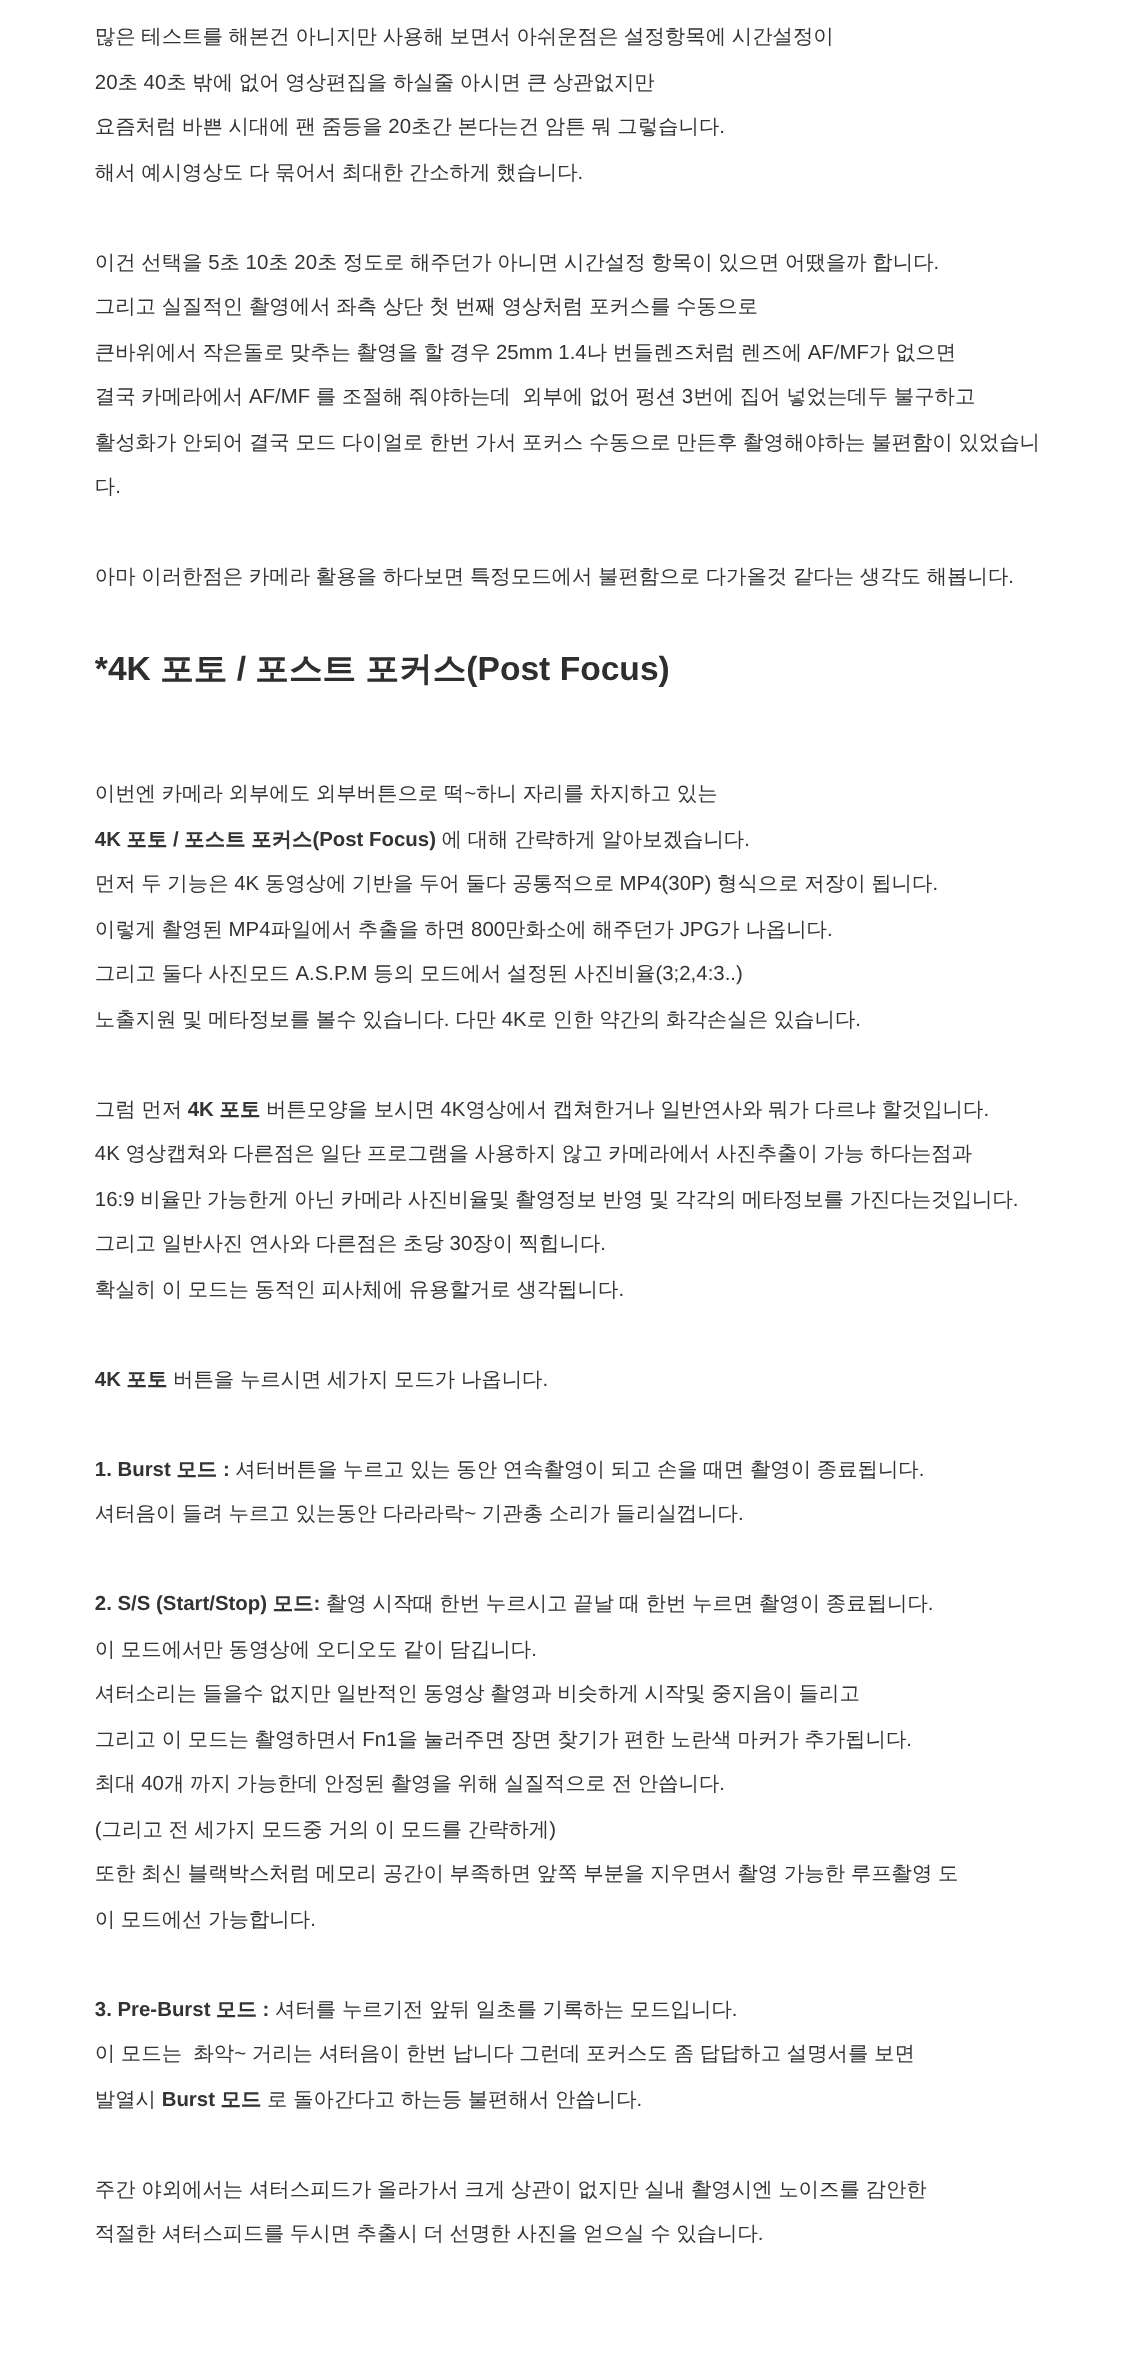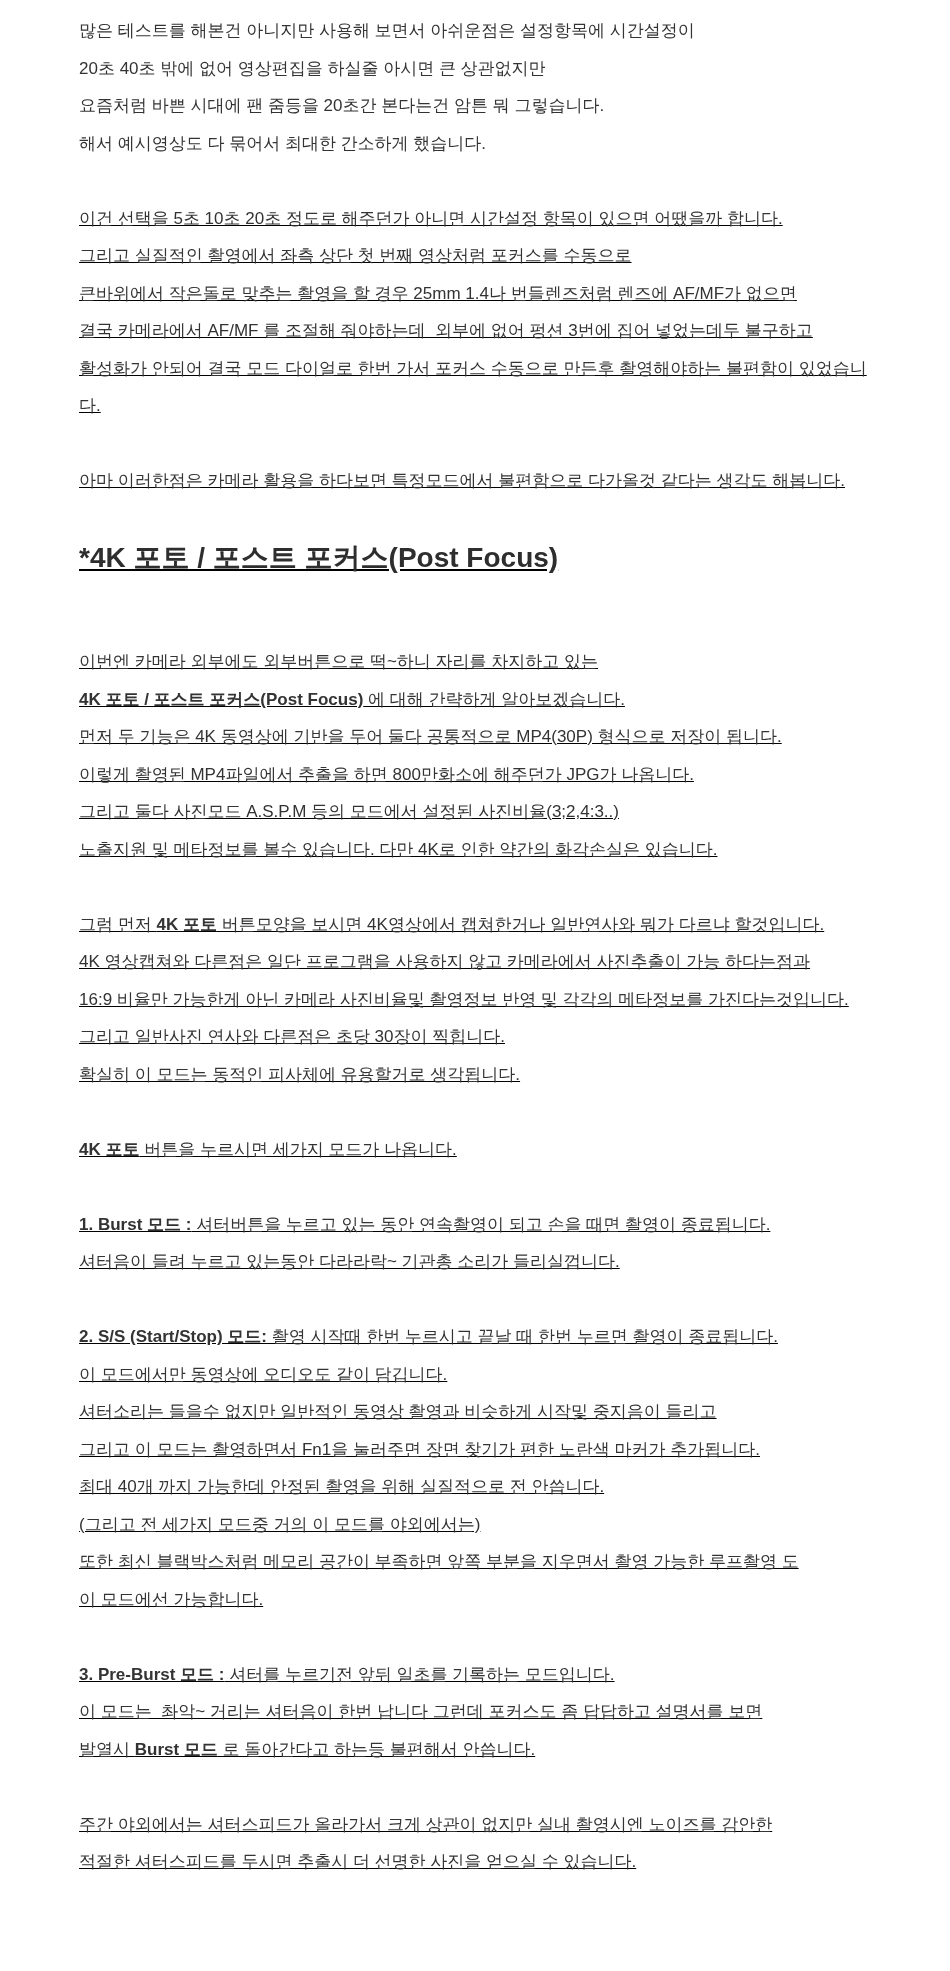--- a/index.html
+++ b/index.html
@@ -17,21 +17,20 @@
     min-height: 1971px;
     box-sizing: border-box;
     background: #ffffff;
     padding: 12px 55px 4px 79px;
   }
   .block {
     margin: 0;
   }
   .block + .block {
     margin-top: 37.5px;
-    text-decoration: underline;
   }
   .para {
     padding: 0;
   }
   .line {
     font-size: 17px;
     line-height: 37.5px;
     color: #333333;
     white-space: pre-wrap;
     letter-spacing: 0;
@@ -94,21 +93,21 @@
       <div class="block para">
         <div class="line"><span class="seg bold">1. Burst 모드 :</span><span class="seg"> 셔터버튼을 누르고 있는 동안 연속촬영이 되고 손을 때면 촬영이 종료됩니다.</span></div>
         <div class="line"><span class="seg">셔터음이 들려 누르고 있는동안 다라라락~ 기관총 소리가 들리실껍니다.</span></div>
       </div>
       <div class="block para">
         <div class="line"><span class="seg bold">2. S/S (Start/Stop) 모드:</span><span class="seg"> 촬영 시작때 한번 누르시고 끝날 때 한번 누르면 촬영이 종료됩니다.</span></div>
         <div class="line"><span class="seg">이 모드에서만 동영상에 오디오도 같이 담깁니다.</span></div>
         <div class="line"><span class="seg">셔터소리는 들을수 없지만 일반적인 동영상 촬영과 비슷하게 시작및 중지음이 들리고</span></div>
         <div class="line"><span class="seg">그리고 이 모드는 촬영하면서 Fn1을 눌러주면 장면 찾기가 편한 노란색 마커가 추가됩니다.</span></div>
         <div class="line"><span class="seg">최대 40개 까지 가능한데 안정된 촬영을 위해 실질적으로 전 안씁니다.</span></div>
-        <div class="line"><span class="seg">(그리고 전 세가지 모드중 거의 이 모드를 야외에서는)</span></div>
+        <div class="line"><span class="seg">(그리고 전 세가지 모드중 거의 이 모드를 간략하게)</span></div>
         <div class="line"><span class="seg">또한 최신 블랙박스처럼 메모리 공간이 부족하면 앞쪽 부분을 지우면서 촬영 가능한 루프촬영 도</span></div>
         <div class="line"><span class="seg">이 모드에선 가능합니다.</span></div>
       </div>
       <div class="block para">
         <div class="line"><span class="seg bold">3. Pre-Burst 모드 :</span><span class="seg"> 셔터를 누르기전 앞뒤 일초를 기록하는 모드입니다.</span></div>
         <div class="line"><span class="seg">이 모드는  촤악~ 거리는 셔터음이 한번 납니다 그런데 포커스도 좀 답답하고 설명서를 보면</span></div>
         <div class="line"><span class="seg">발열시 </span><span class="seg bold">Burst 모드</span><span class="seg"> 로 돌아간다고 하는등 불편해서 안씁니다.</span></div>
       </div>
       <div class="block para">
         <div class="line"><span class="seg">주간 야외에서는 셔터스피드가 올라가서 크게 상관이 없지만 실내 촬영시엔 노이즈를 감안한</span></div>

